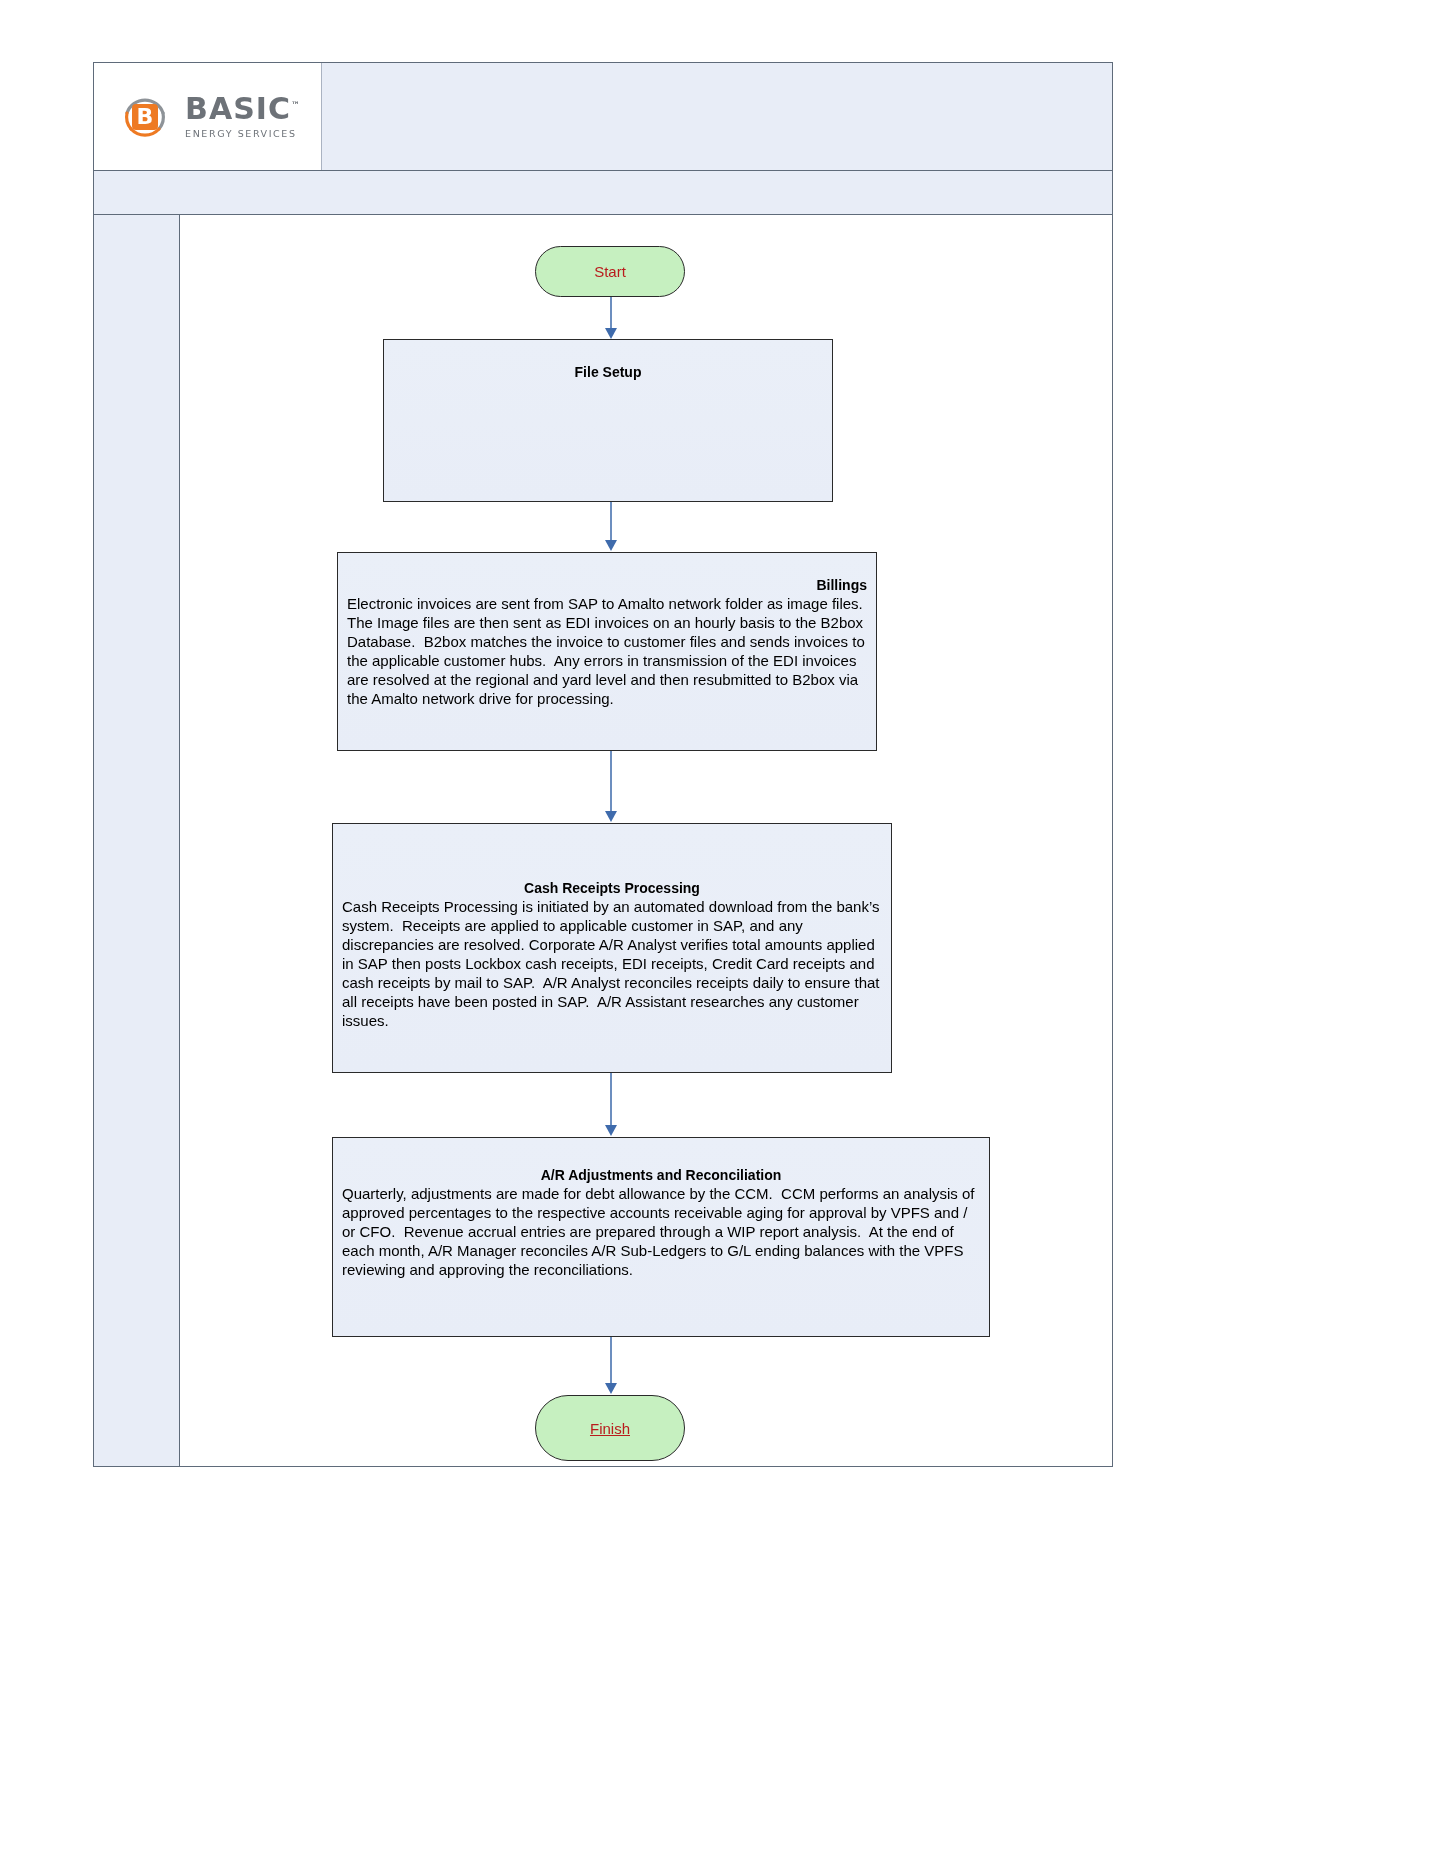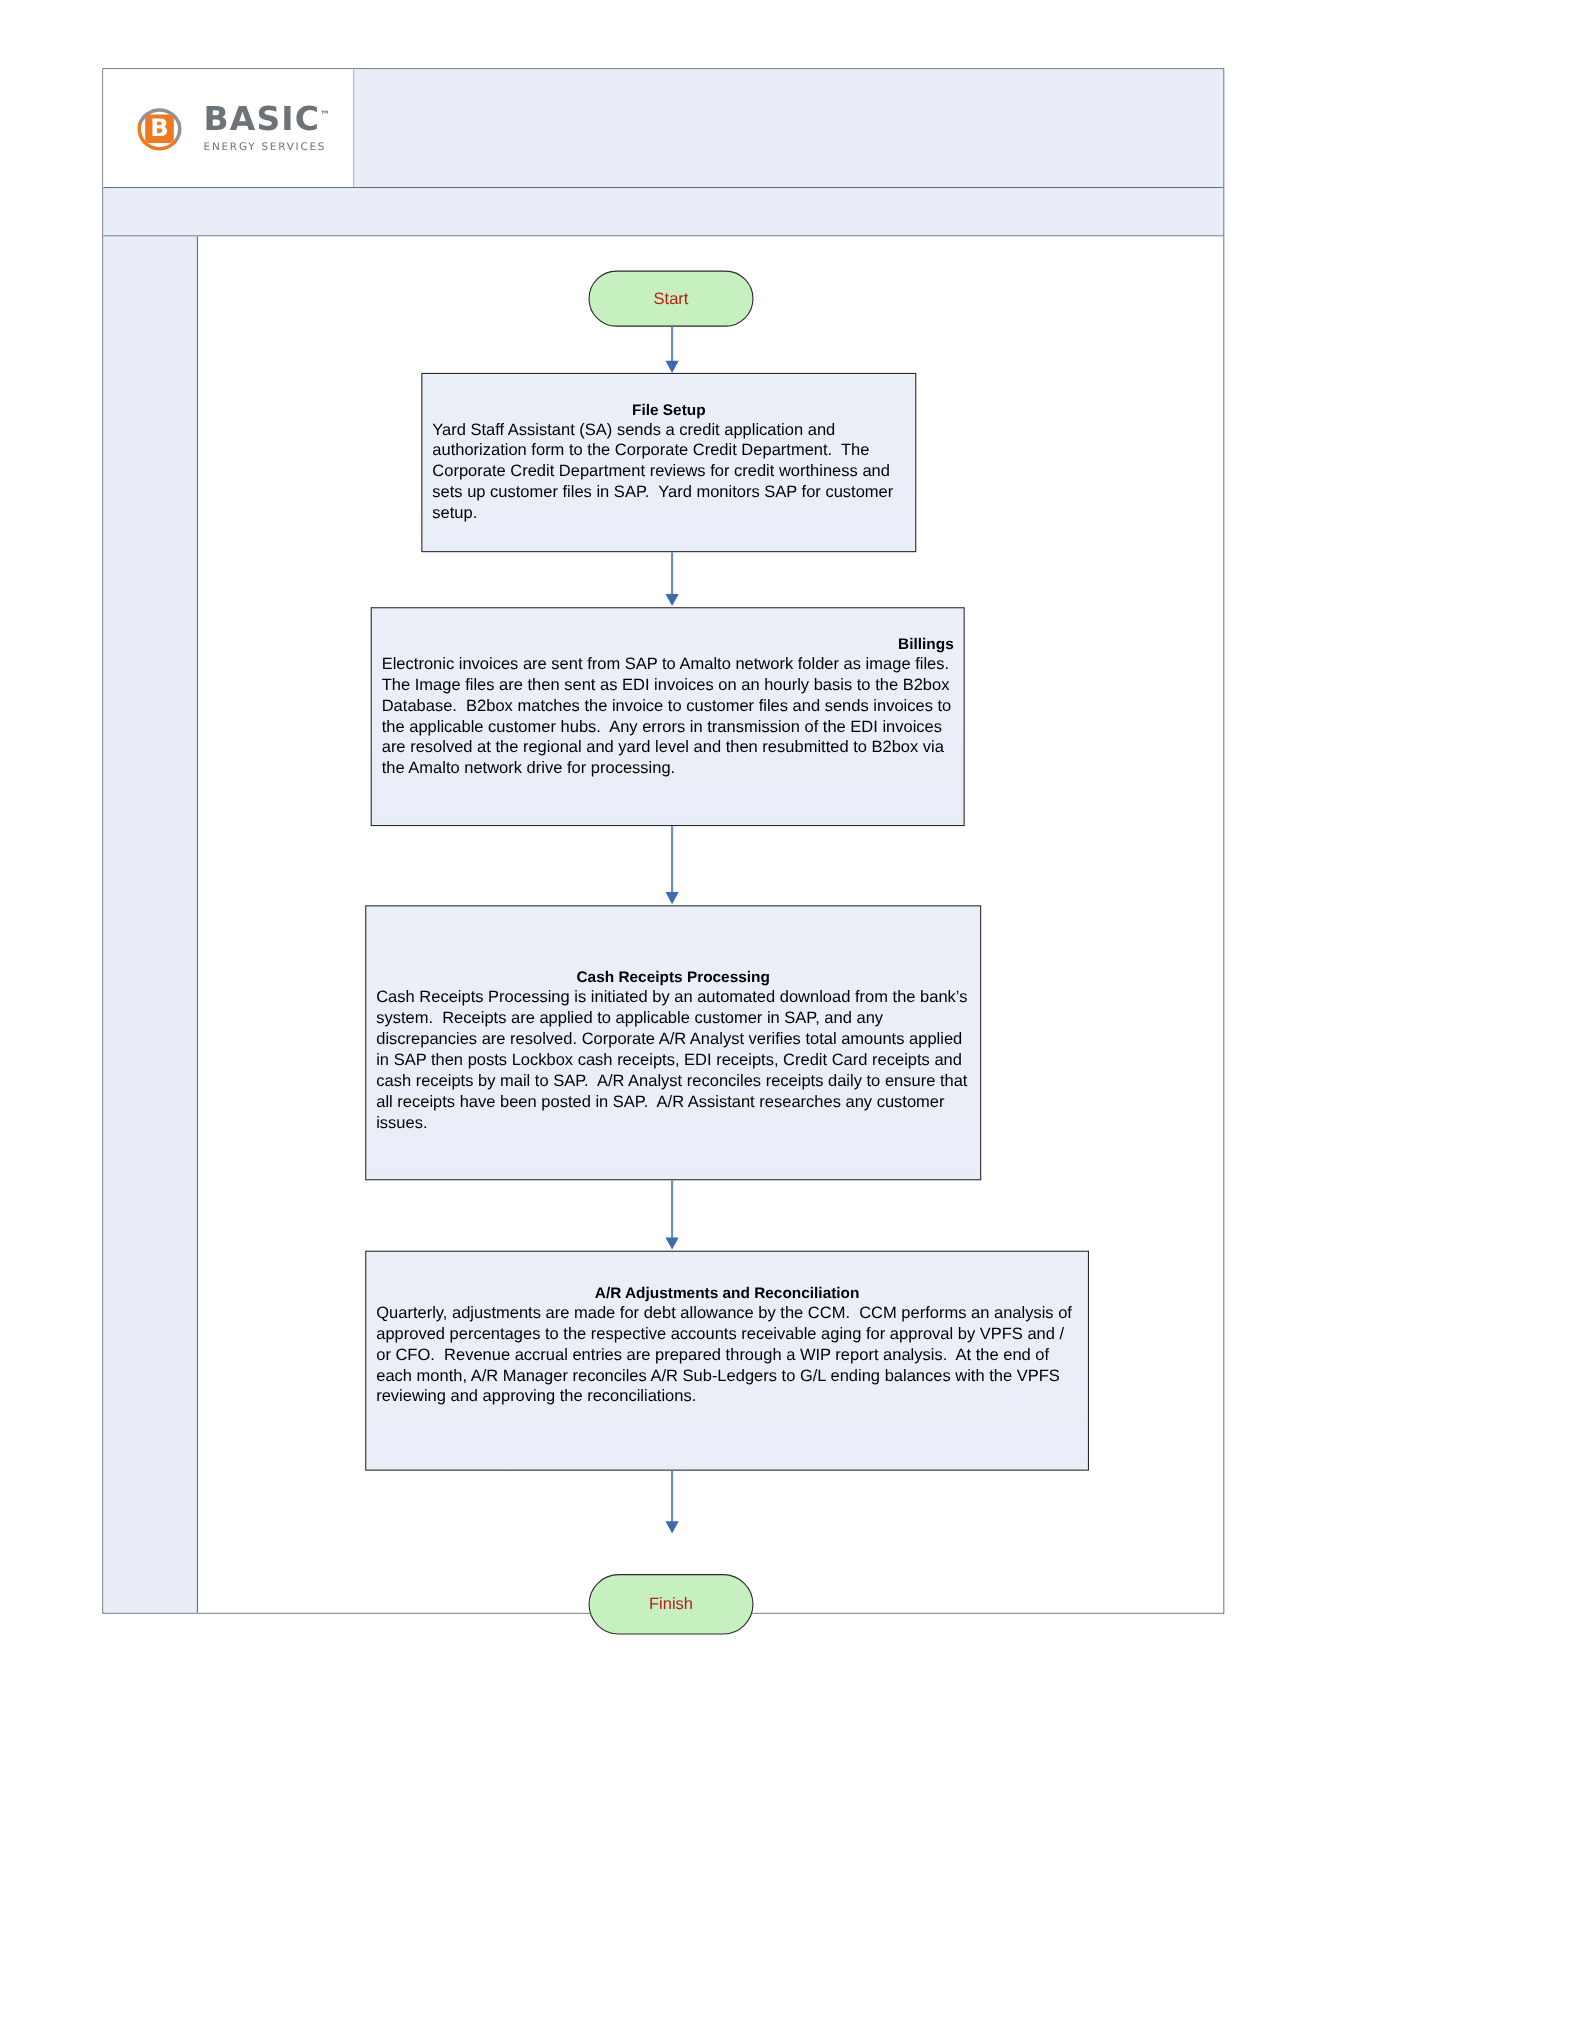--- a/index.html
+++ b/index.html
@@ -232,21 +232,20 @@
         <span>Start</span>
       </div>
 
       <div class="connector" style="left:430px; top:82px; height:42px;">
         <div class="conn-line" style="height:32px;"></div>
         <div class="conn-head" style="top:31px;"></div>
       </div>
 
       <div class="node process" style="left:203px; top:124px; width:450px; height:163px;">
         <div class="node-title" style="margin-top:24px;">File Setup</div>
-        <div class="node-body">Yard Staff Assistant (SA) sends a credit application and authorization form to the Corporate Credit Department.  The Corporate Credit Department reviews for credit worthiness and sets up customer files in SAP.  Yard monitors SAP for customer setup.</div>
       </div>
 
       <div class="connector" style="left:430px; top:287px; height:50px;">
         <div class="conn-line" style="height:39px;"></div>
         <div class="conn-head" style="top:38px;"></div>
       </div>
 
       <div class="node process" style="left:157px; top:337px; width:540px; height:199px;">
         <div class="node-title" style="margin-top:24px;text-align:right;">Billings</div>
         <div class="node-body">Electronic invoices are sent from SAP to Amalto network folder as image files.  The Image files are then sent as EDI invoices on an hourly basis to the B2box Database.  B2box matches the invoice to customer files and sends invoices to the applicable customer hubs.  Any errors in transmission of the EDI invoices are resolved at the regional and yard level and then resubmitted to B2box via the Amalto network drive for processing.</div>
@@ -270,19 +269,19 @@
       <div class="node process" style="left:152px; top:922px; width:658px; height:200px;">
         <div class="node-title" style="margin-top:29px;">A/R Adjustments and Reconciliation</div>
         <div class="node-body">Quarterly, adjustments are made for debt allowance by the CCM.  CCM performs an analysis of approved percentages to the respective accounts receivable aging for approval by VPFS and / or CFO.  Revenue accrual entries are prepared through a WIP report analysis.  At the end of each month, A/R Manager reconciles A/R Sub-Ledgers to G/L ending balances with the VPFS reviewing and approving the reconciliations.</div>
       </div>
 
       <div class="connector" style="left:430px; top:1122px; height:58px;">
         <div class="conn-line" style="height:47px;"></div>
         <div class="conn-head" style="top:46px;"></div>
       </div>
 
-      <div class="node terminator" style="left:355px; top:1216px; width:150px; height:55px;">
+      <div class="node terminator" style="left:355px; top:1180px; width:150px; height:66px;text-decoration:underline;">
         <span>Finish</span>
       </div>
 
     </div>
   </div>
 </div>
 
 </body></html>

